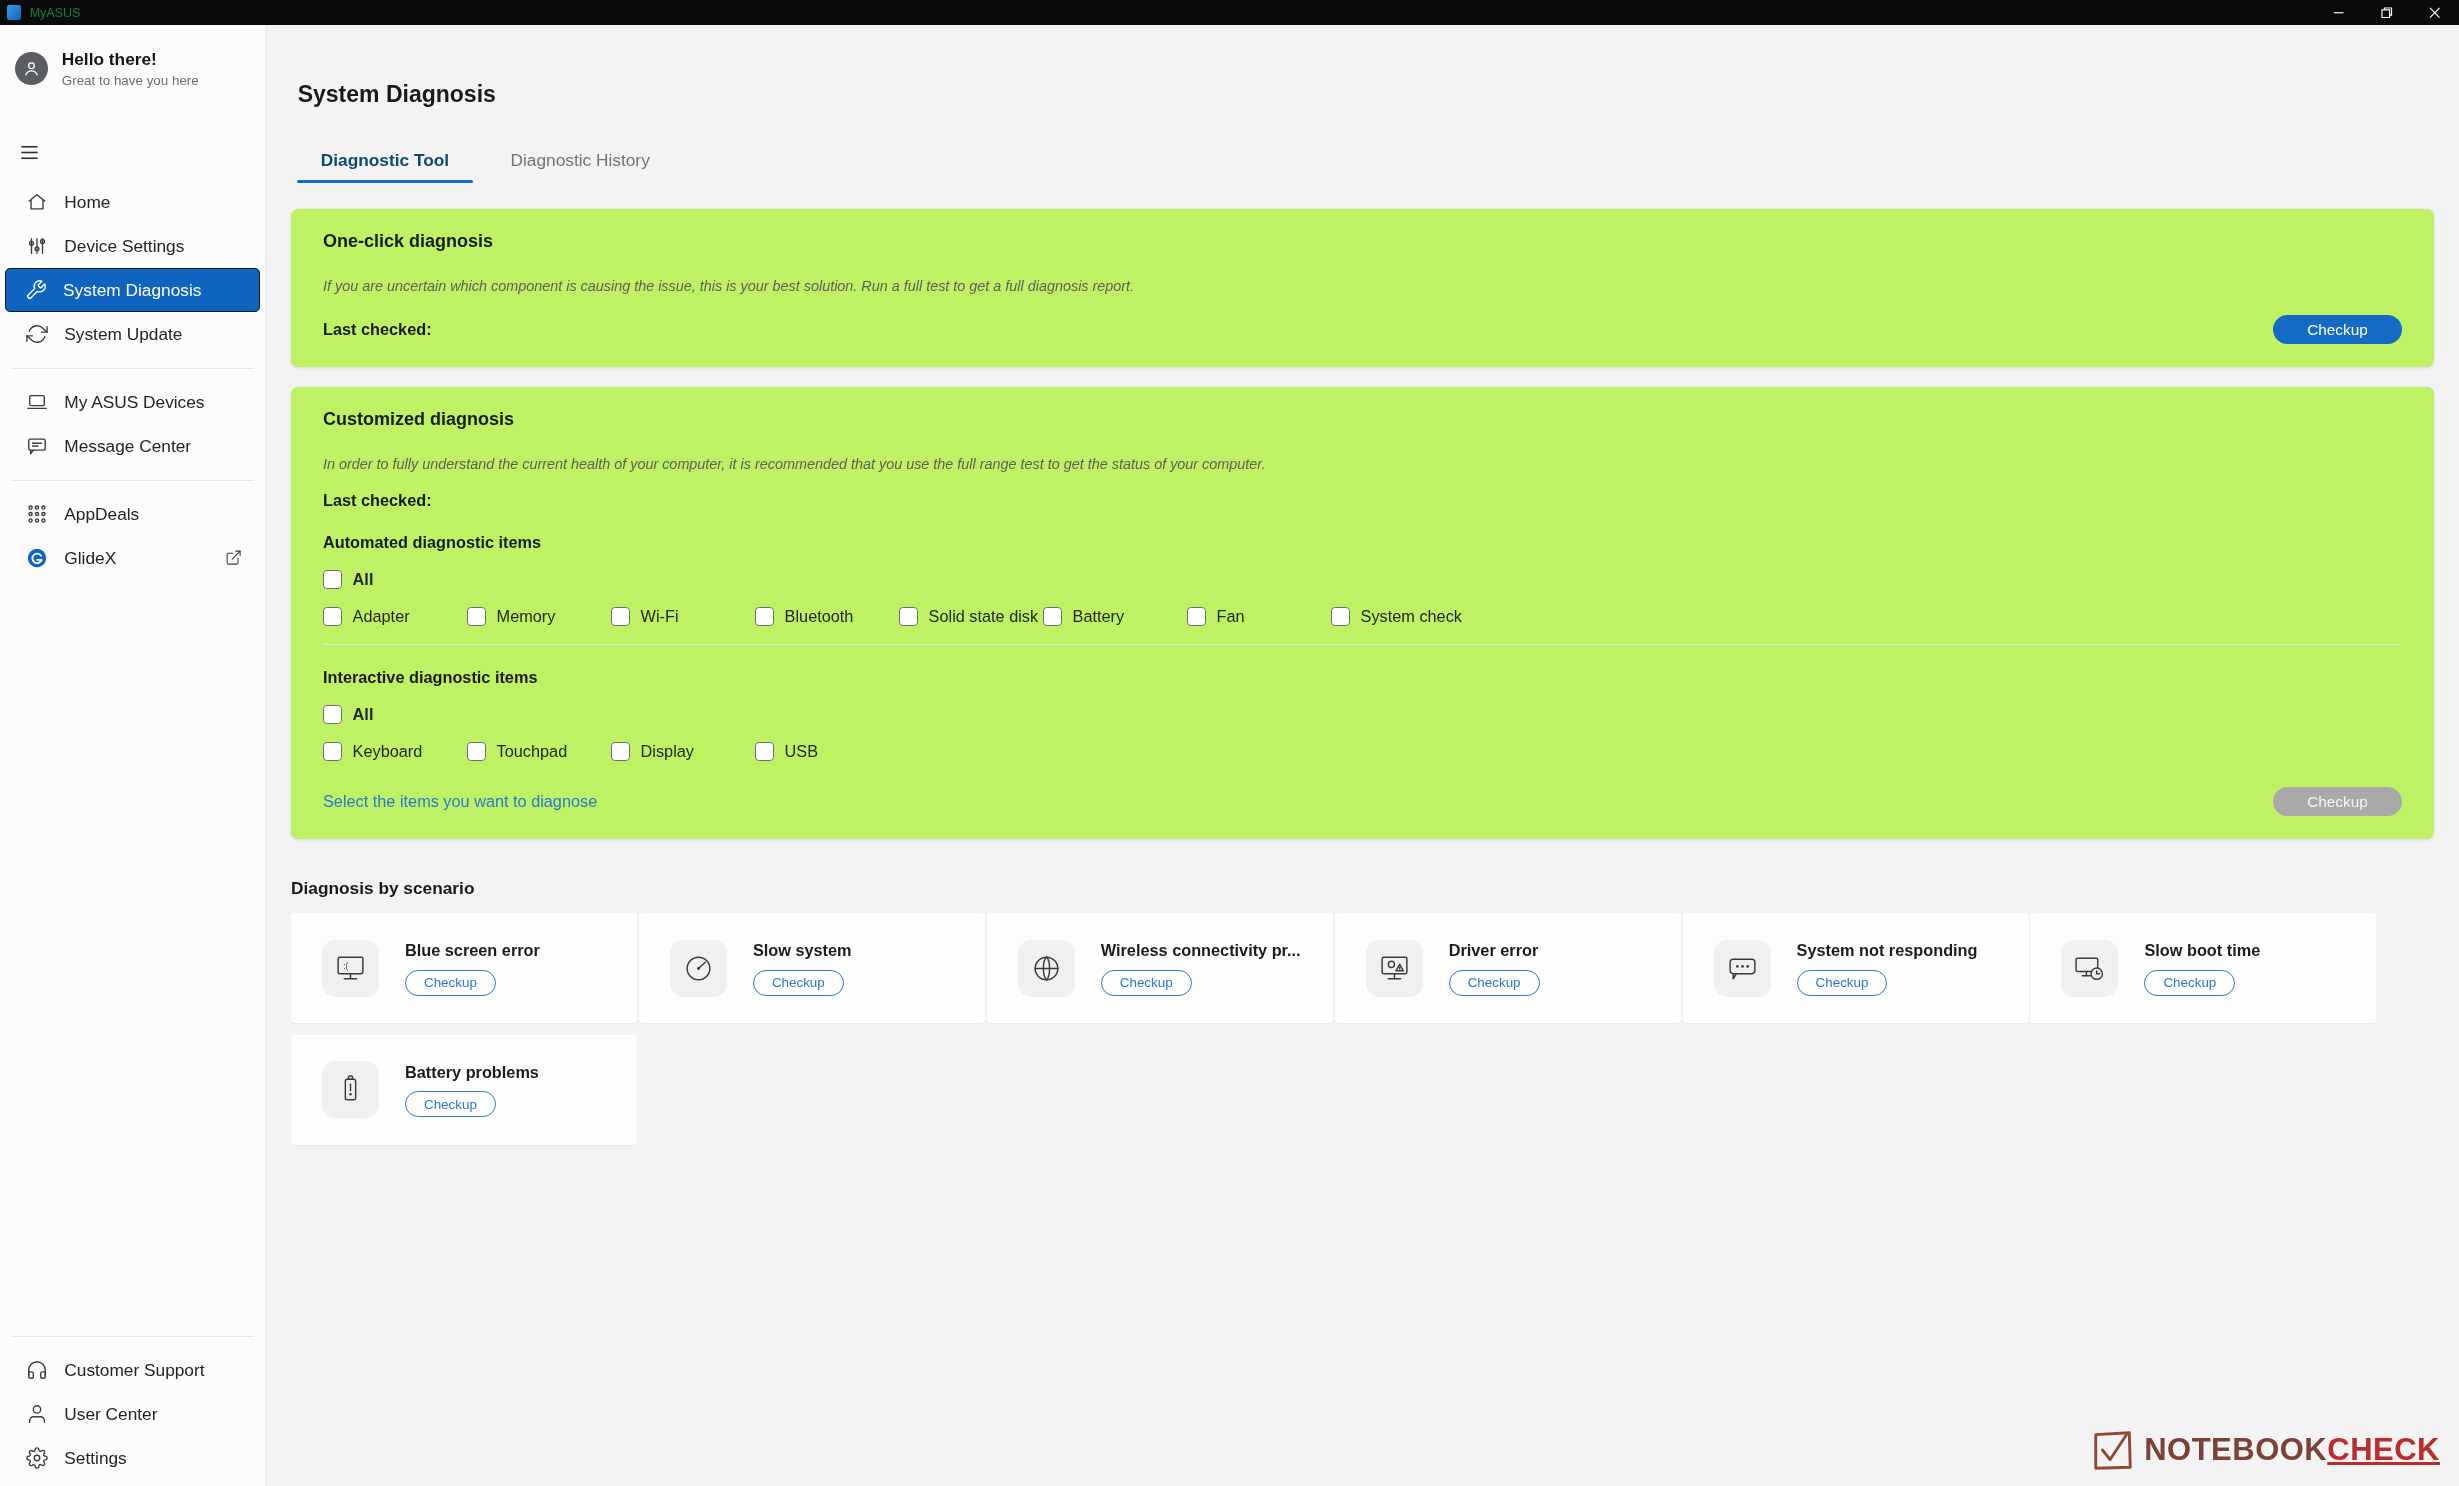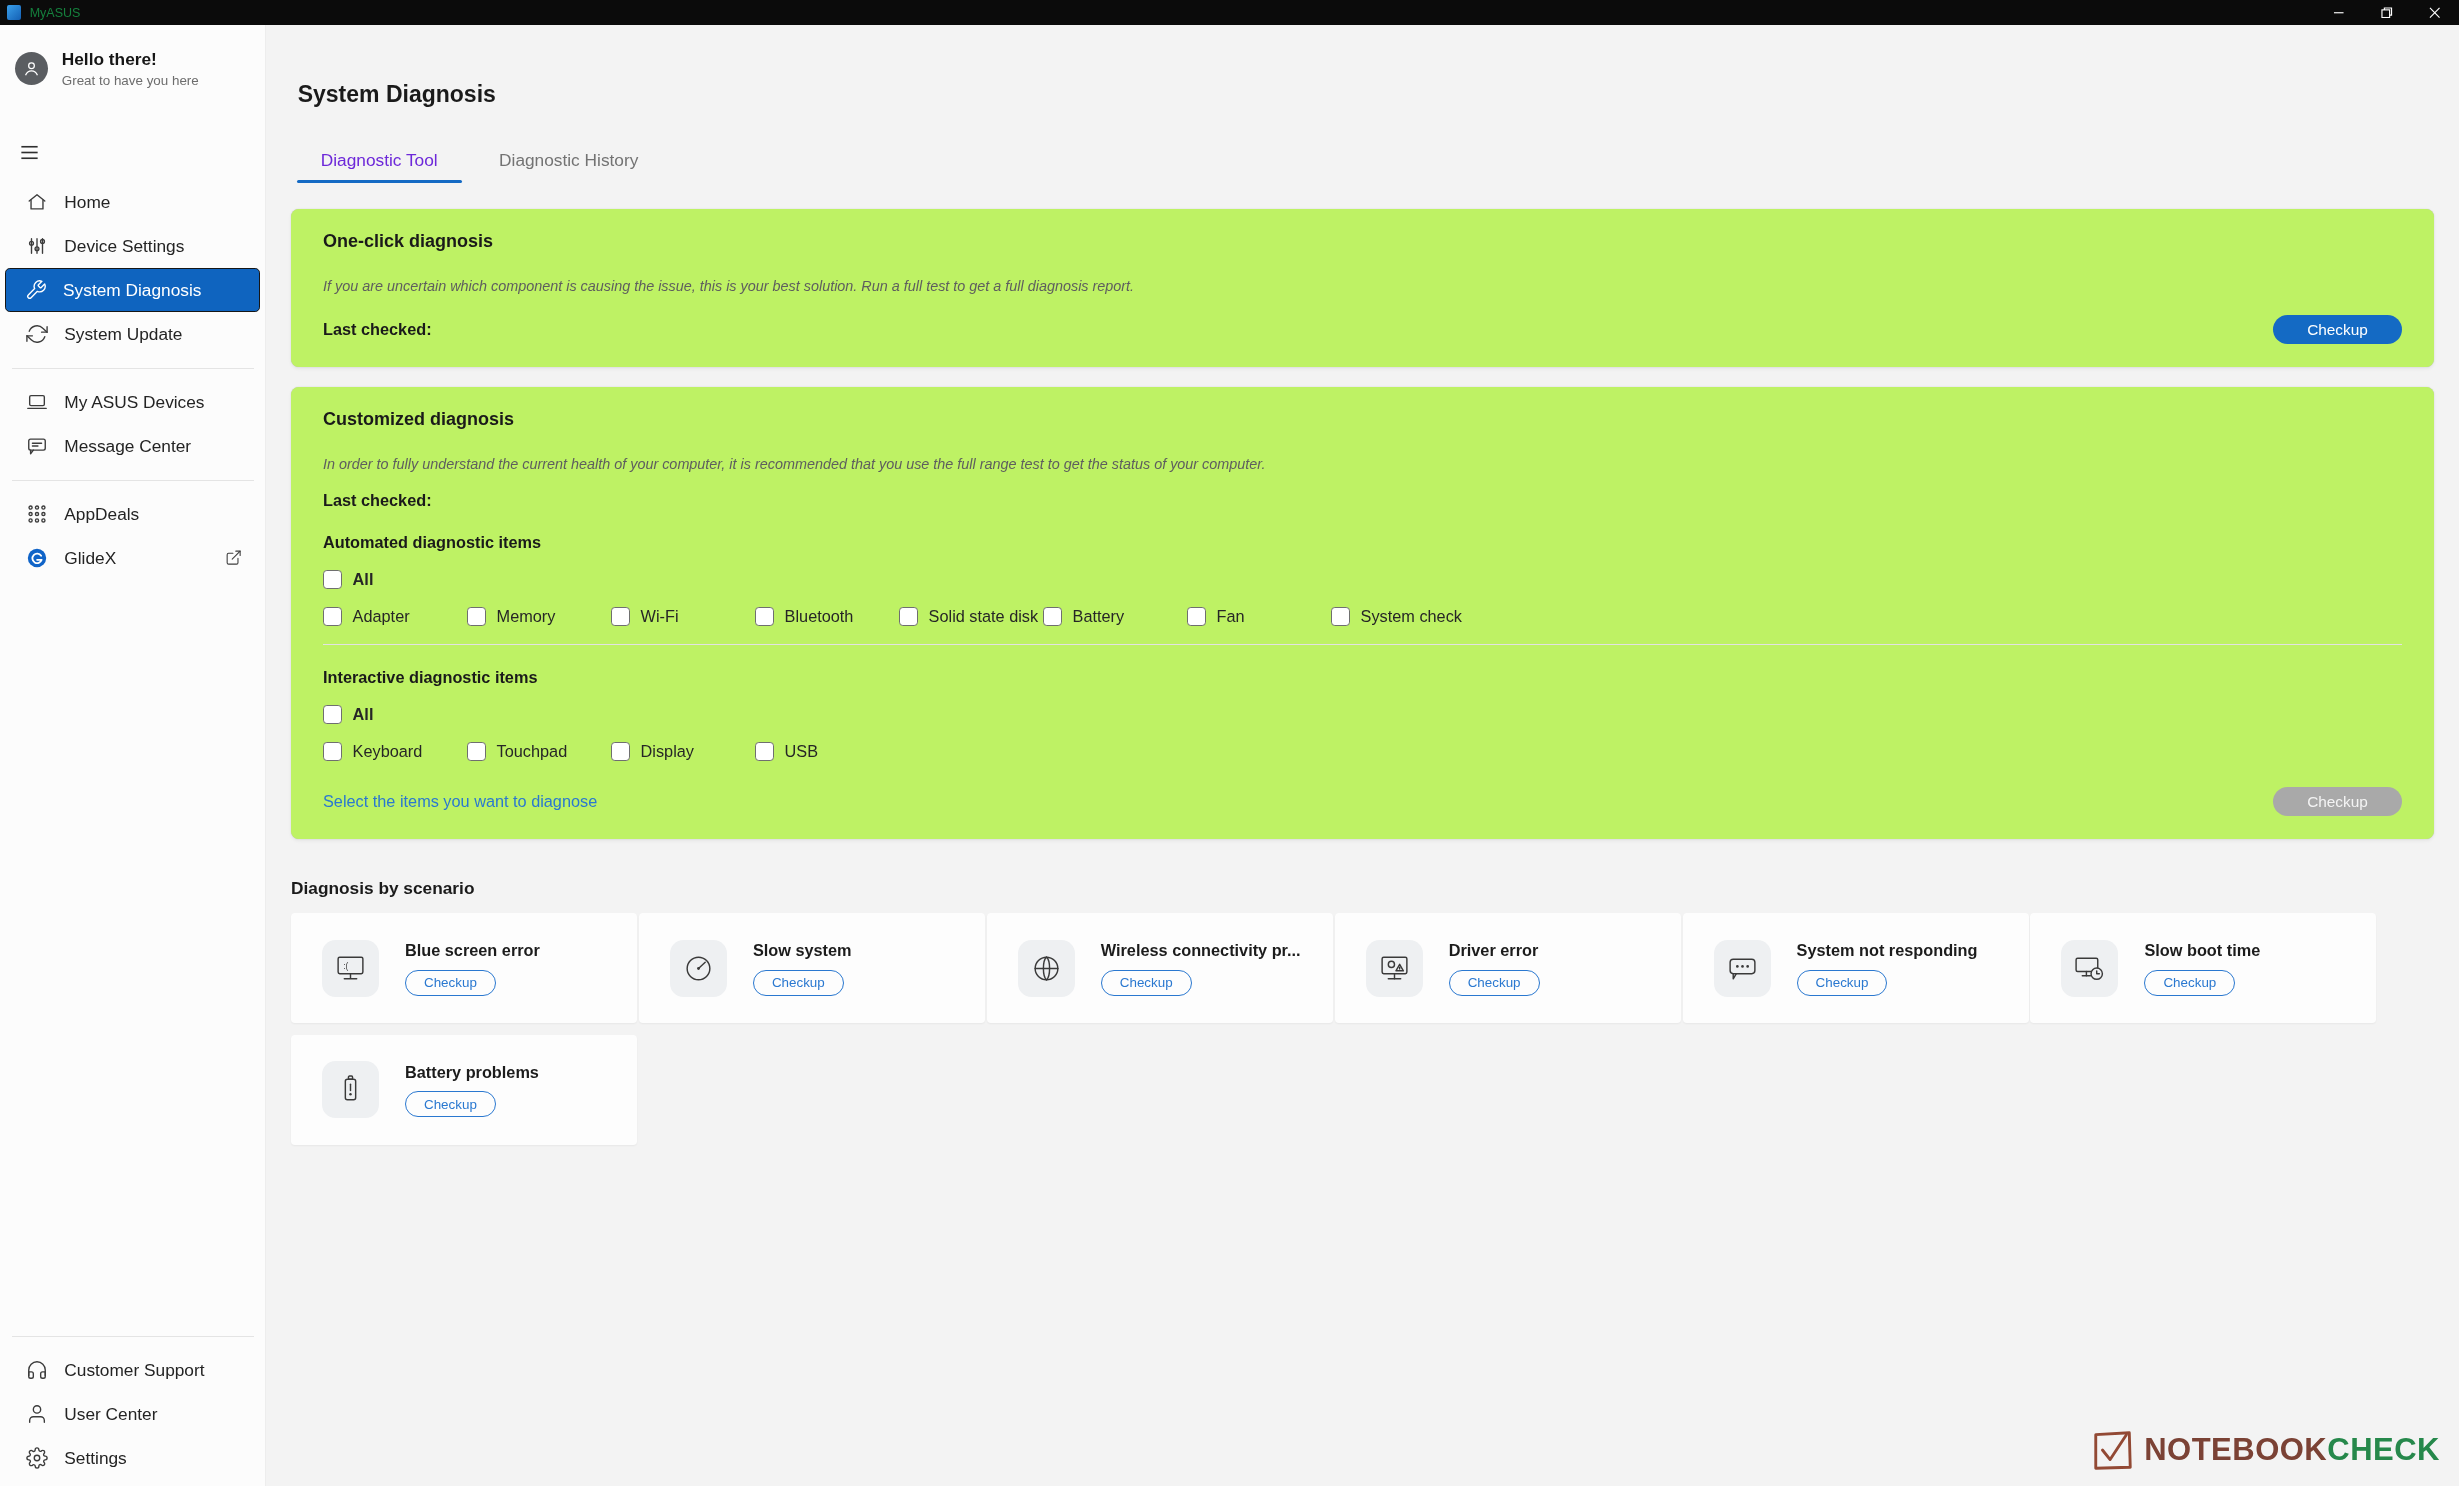--- a/index.html
+++ b/index.html
@@ -65,21 +65,21 @@
 
   .sb-bottom { position:absolute; left:0; right:0; bottom:5.8px; }
 
   
   .main { flex:1; position:relative; padding:0 25px; overflow:hidden; }
 
   .page-title { margin:56px 0 0 6.7px; font-size:23px; font-weight:600; color:#1a1a1a; }
 
   .tabs { display:flex; gap:13.4px; margin:33px 0 0 5.8px; }
   .tab { position:relative; padding:8.6px 24px 12.5px 24px; font-size:17.3px; color:#737373; }
-  .tab.active { color:#6d28d9; font-weight:400; }
+  .tab.active { color:#0c4a6e; font-weight:700; }
   .tab.active::after { content:""; position:absolute; left:0; right:0; bottom:0; height:2.9px;
     background:#146ac4; border-radius:1.9px; }
 
   .card { background:#bef264; border-radius:7.7px;
     box-shadow:0 1.9px 3.8px rgba(0,0,0,.06), 0 0 1px rgba(0,0,0,.22); }
   .card1 { margin-top:26px; padding:22px 32px 23px 32px; }
   .card2 { margin-top:20px; padding:22px 32px 23px 32px; }
 
   .c-title { font-size:18px; font-weight:700; color:#1a1a1a; }
   .c-desc { font-size:14.4px; color:#5e5e5e; margin-top:26px;font-style:italic; }
@@ -117,21 +117,21 @@
   .pill { height:26px; padding:0 18px; border:1px solid #2a78d0; color:#2a78d0;
     background:transparent; border-radius:13.4px; font-size:13.4px; width:max-content;
     font-family:inherit; display:flex; align-items:center; }
 
   
   .watermark { position:absolute; right:19px; bottom:13.4px; display:flex; align-items:center;
     gap:7.7px; opacity:.92; }
   .wm-icon svg { width:46px; height:46px; stroke:#8a3b24; fill:none; stroke-width:3;
     stroke-linecap:round; stroke-linejoin:round; }
   .wm-text { font-size:31px; font-weight:800; letter-spacing:0.5px; color:#713425; }
-  .wm-text .gray { color:#15803d; }
+  .wm-text .gray { color:#b91c1c;text-decoration:underline; }
 </style>
 </head>
 <body>
 
 <div class="titlebar">
   <div class="tb-appicon"></div>
   <div class="tb-title">MyASUS</div>
   <div class="tb-controls">
     <div class="tb-btn">
       <span>

